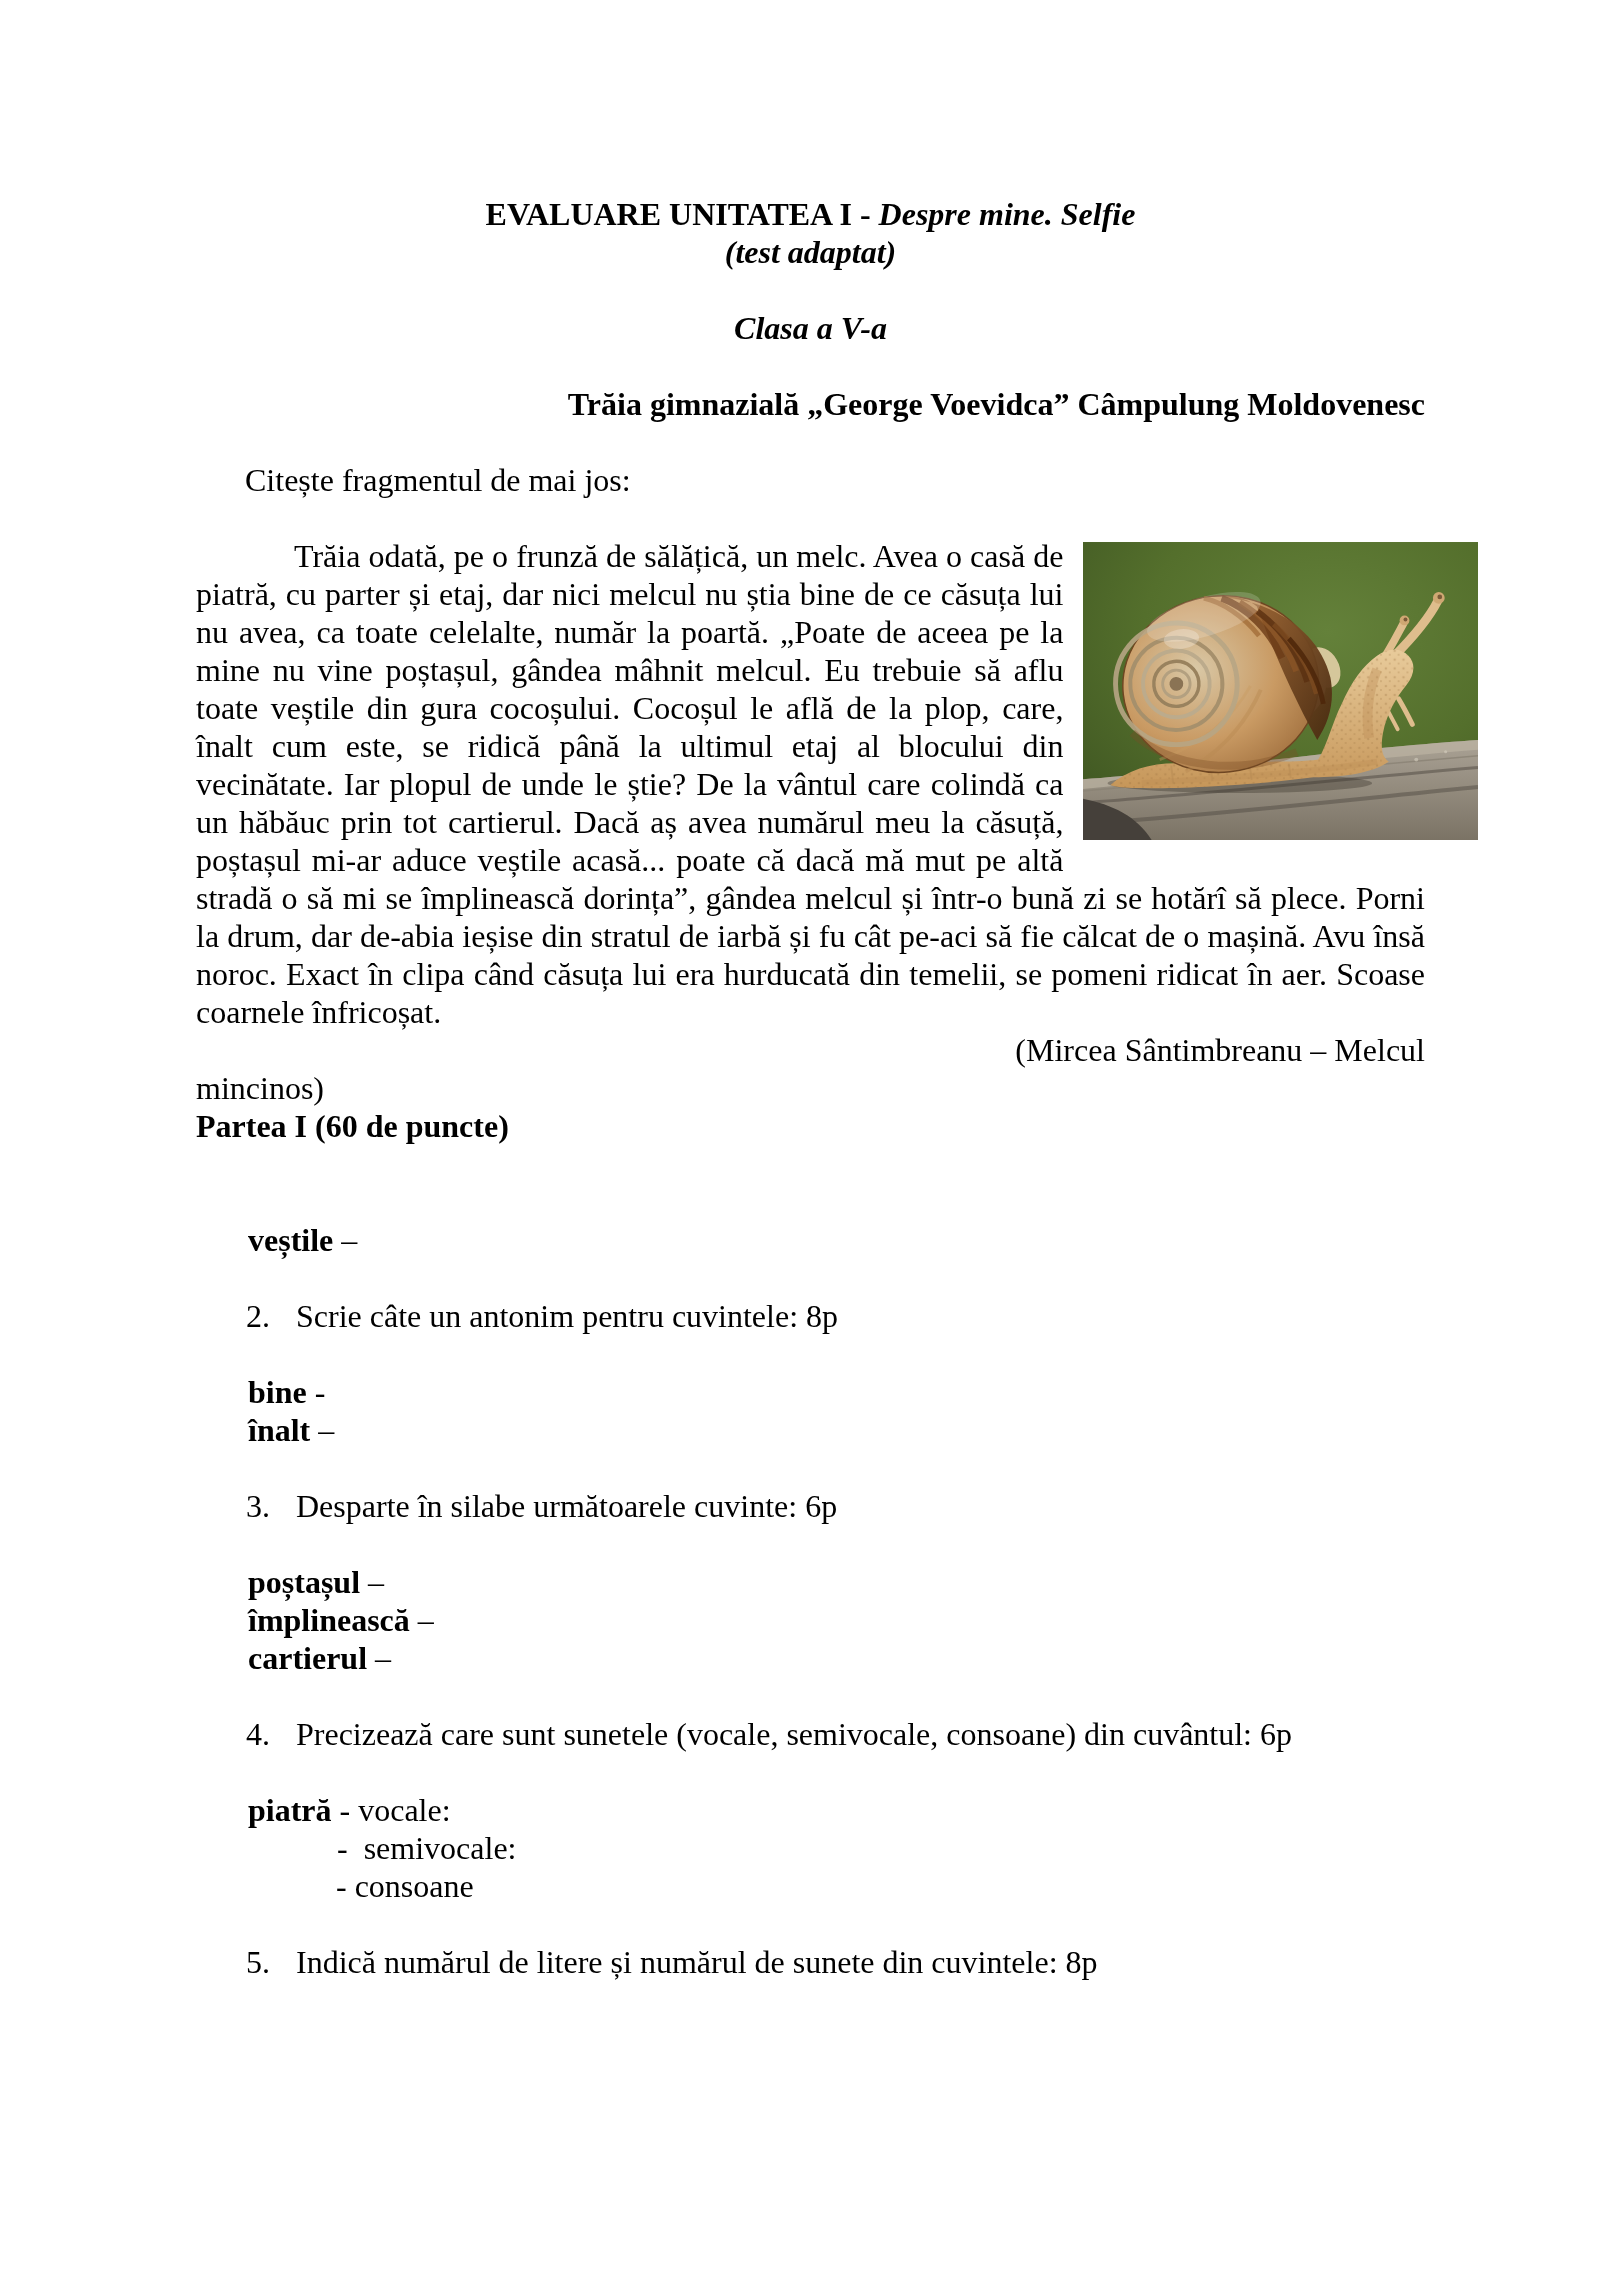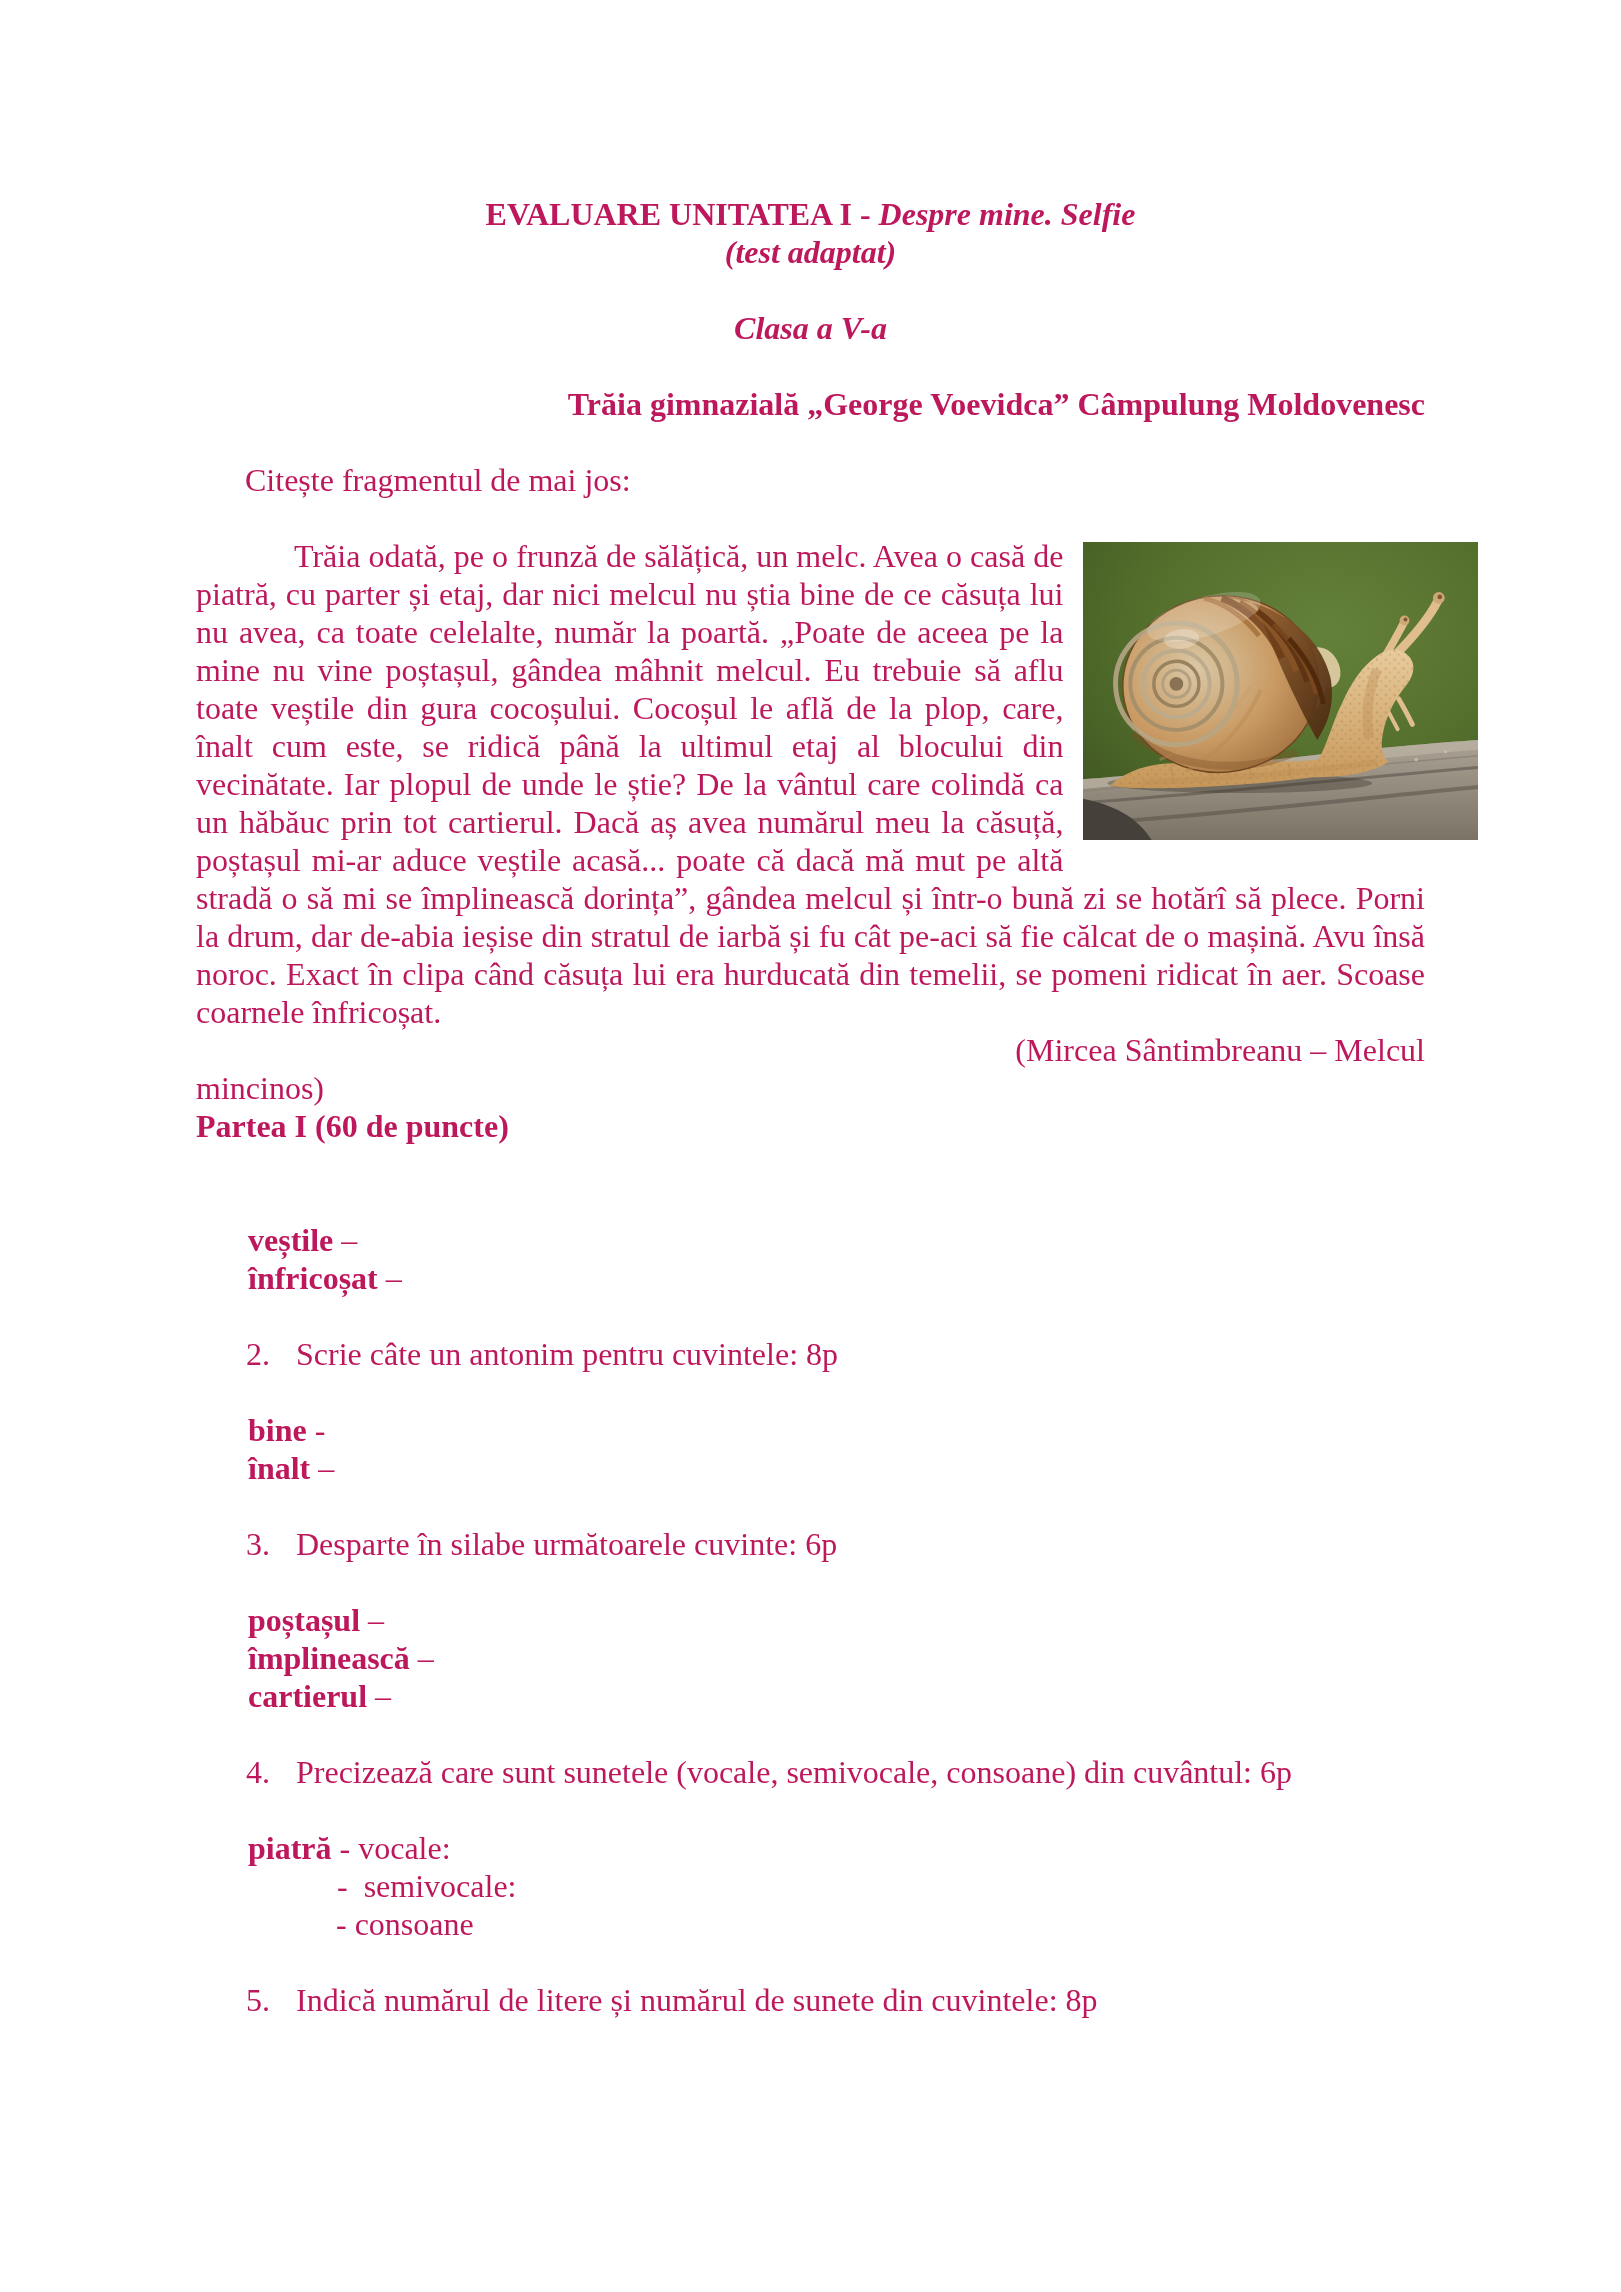--- a/index.html
+++ b/index.html
@@ -6,21 +6,21 @@
   .page{
     position:relative;
     width:1621px;height:2293px;
     box-sizing:border-box;
     margin:0 auto;
     background:#ffffff;
     padding:195px 196px 0 196px;
     font-family:"Liberation Serif","DejaVu Serif",serif;
     font-size:32px;
     line-height:38px;
-    color:#be185d;
+    color:#000000;
     overflow:hidden;
   }
   .page div{margin:0;}
   .b{font-weight:bold;margin-top:31px;}
   .i{font-style:italic;}
   .c{text-align:center;}
   .r{text-align:right;}
   .blank{height:38px;}
   .ind50{padding-left:49px;}
   .fragment{text-align:justify;text-indent:98px;}
@@ -156,21 +156,20 @@
   <div>mincinos)</div>
 
   <div class="b">Partea I (60 de puncte)</div>
 
   <div class="blank"></div>
 
 
   <div class="blank"></div>
 
   <div class="wline"><span class="b">veștile</span><span> –</span></div>
-  <div class="wline"><span class="b">înfricoșat</span><span> –</span></div>
 
   <div class="blank"></div>
 
   <div class="q"><span class="qn">2.</span><span>Scrie câte un antonim pentru cuvintele: 8p</span></div>
 
   <div class="blank"></div>
 
   <div class="wline"><span class="b">bine</span><span> -</span></div>
   <div class="wline"><span class="b">înalt</span><span> –</span></div>
 

